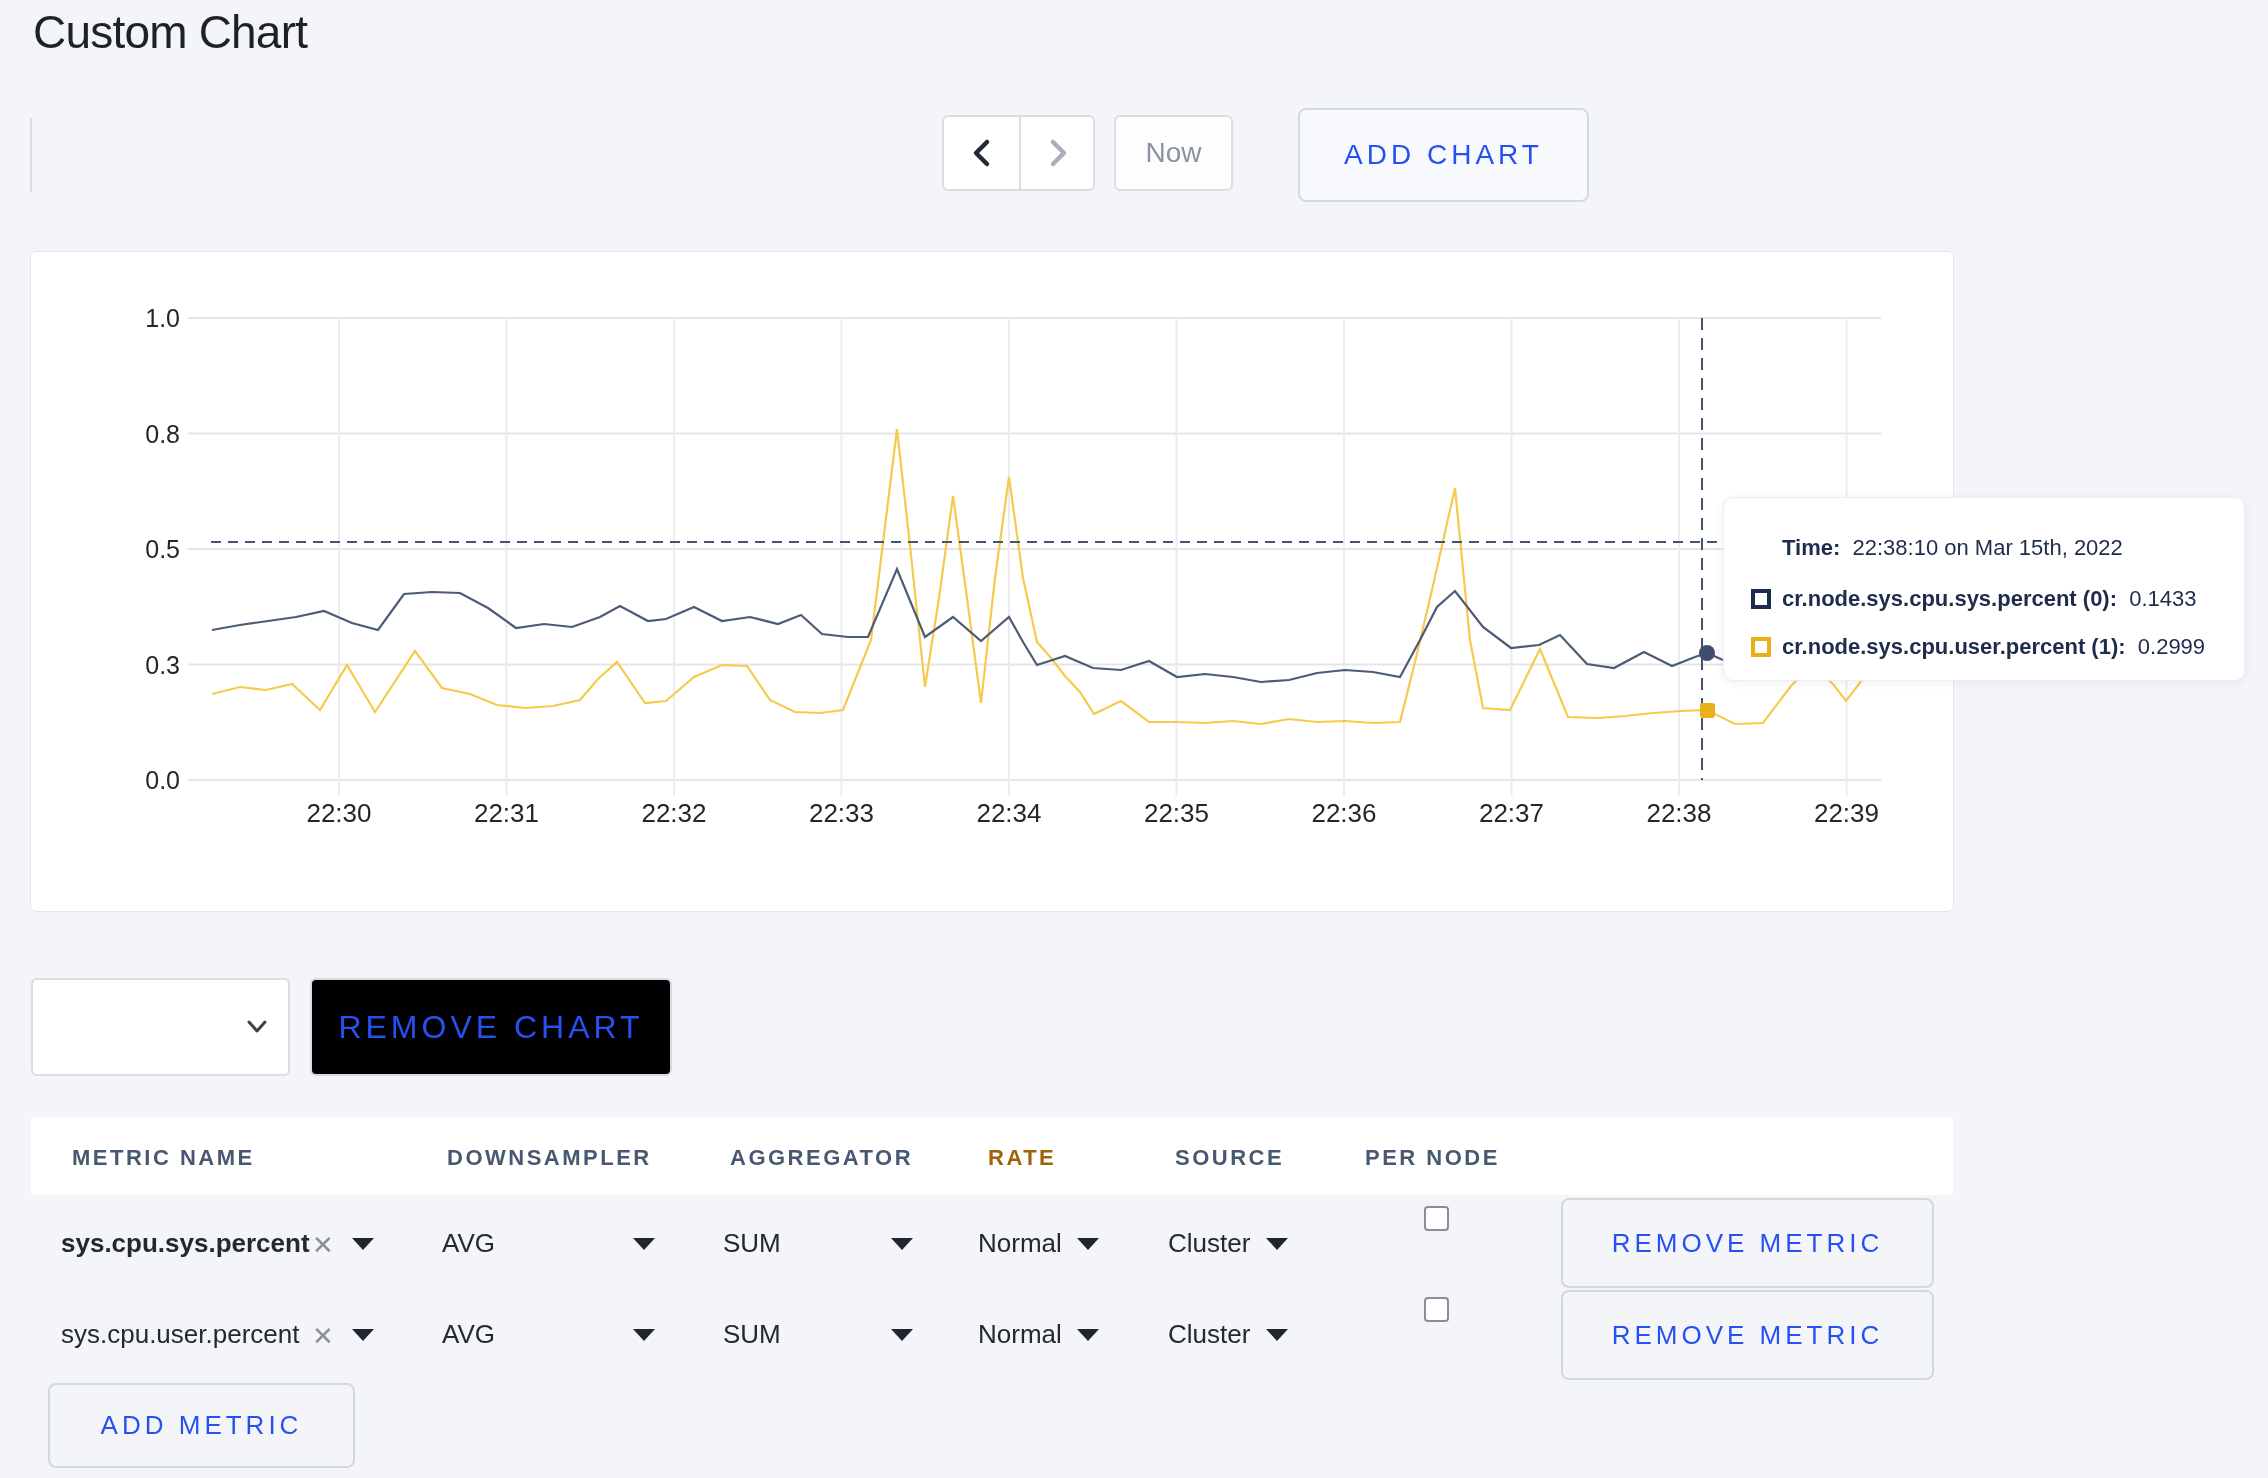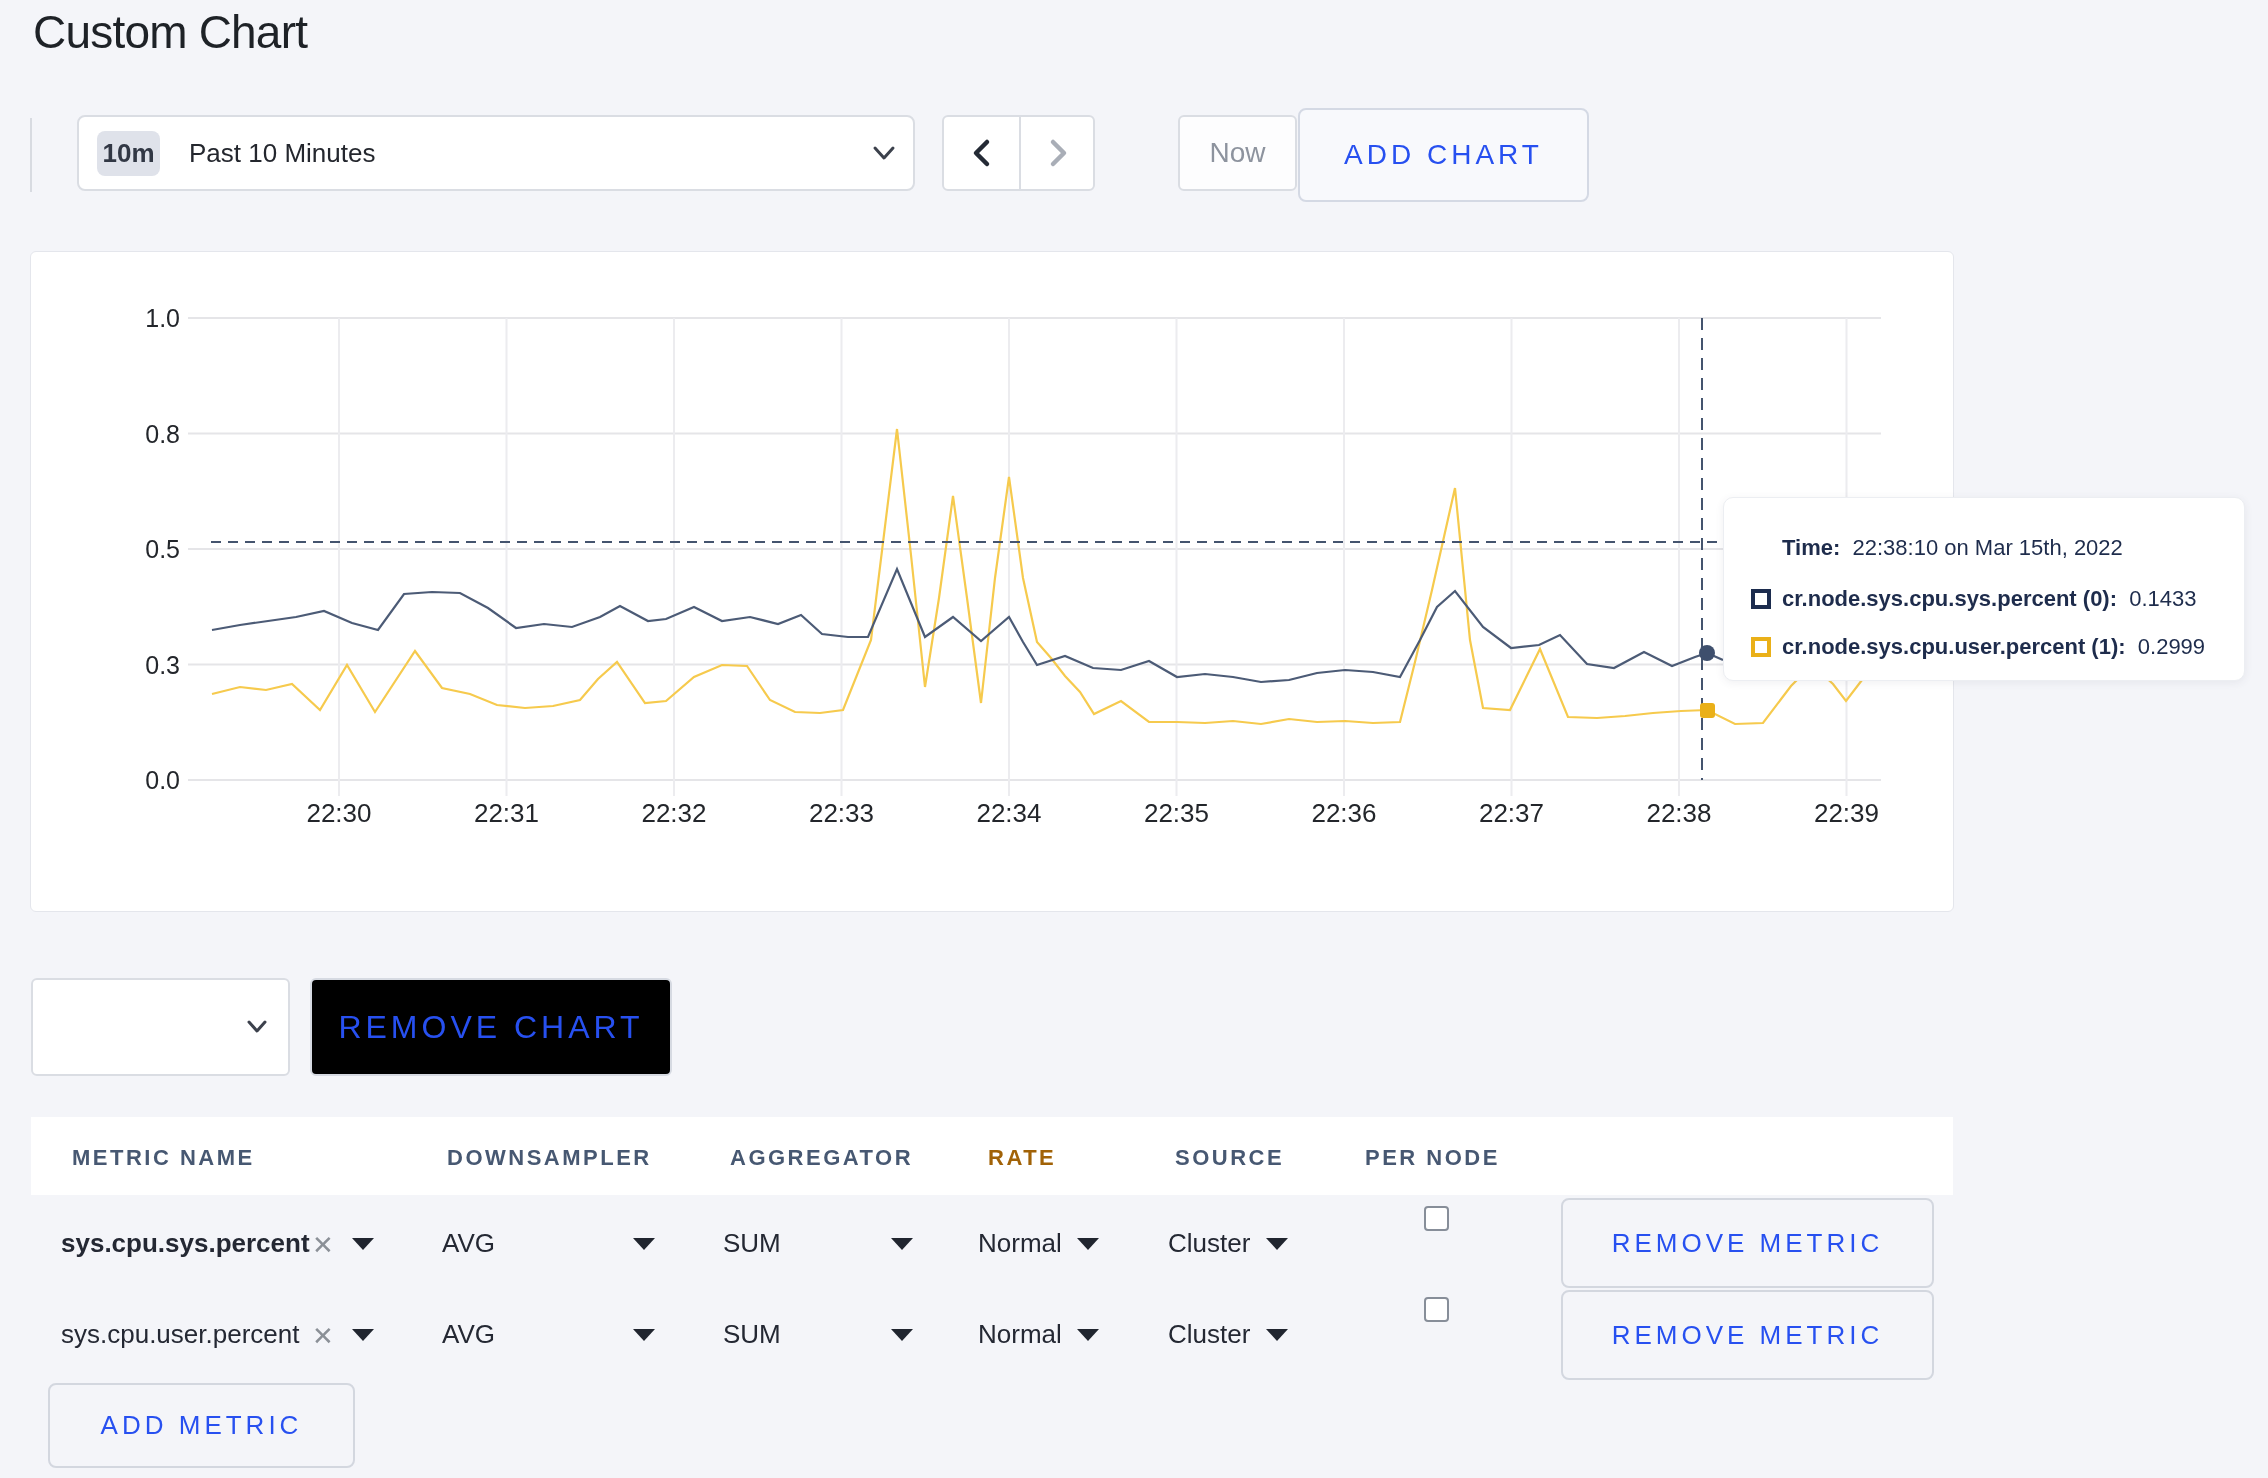--- a/index.html
+++ b/index.html
@@ -9,39 +9,32 @@
   .whitebtn { background:#fff; }
 </style>
 </head>
 <body>
 <div id="page">
 
   <div class="abs" style="left:33px; top:5px; font-size:46px; letter-spacing:-0.8px; color:#1e2227;">Custom Chart</div>
 
   <div class="abs" style="left:30px; top:118px; width:2px; height:74px; background:#d8dbe1;"></div>
 
-  <div class="abs" style="left:77px; top:115px; width:838px; height:76px; background:#fff; border:2px solid #dadde3; border-radius:8px;">
-    <div class="abs" style="left:18px; top:14px; width:63px; height:45px; background:#dfe2ea; border-radius:8px; display:flex; align-items:center; justify-content:center; font-size:26px; font-weight:bold; color:#323845;">10m</div>
-    <div class="abs" style="left:110px; top:0; height:72px; display:flex; align-items:center; font-size:26px; color:#24272e;">Past 10 Minutes</div>
-    <svg class="abs" style="left:790px; top:24px;" width="30" height="24" viewBox="0 0 30 24">
-        <polyline points="6,7 15,17 24,7" fill="none" stroke="#3c414c" stroke-width="3" stroke-linecap="round" stroke-linejoin="round"></polyline>
-      </svg>
-  </div>
 
   <div class="abs whitebtn" style="left:942px; top:115px; width:153px; height:76px; border:2px solid #dadde3; border-radius:6px;">
     <div class="abs" style="left:75px; top:0; width:2px; height:72px; background:#dadde3;"></div>
     <svg class="abs" style="left:24px; top:21px;" width="28" height="30" viewBox="0 0 28 30">
         <polyline points="19,4 8,15 19,26" fill="none" stroke="#242a35" stroke-width="4.5" stroke-linecap="round" stroke-linejoin="round"></polyline>
       </svg>
     <svg class="abs" style="left:100px; top:21px;" width="28" height="30" viewBox="0 0 28 30">
         <polyline points="9,4 20,15 9,26" fill="none" stroke="#a9aeb7" stroke-width="4.5" stroke-linecap="round" stroke-linejoin="round"></polyline>
       </svg>
   </div>
 
-  <div class="abs" style="left:1178px; top:115px; width:119px; height:76px; background:#fdfdfe; border:2px solid #dadde3; border-radius:6px; display:flex; align-items:center; justify-content:center; font-size:28px; color:#8d939e;">Now</div>
+  <div class="abs" style="left:1114px; top:115px; width:119px; height:76px; background:#fdfdfe; border:2px solid #dadde3; border-radius:6px; display:flex; align-items:center; justify-content:center; font-size:28px; color:#8d939e;">Now</div>
 
   <div class="abs" style="left:1298px; top:108px; width:291px; height:94px; background:#f8f9fc; border:2px solid #d4d9e4; border-radius:8px; display:flex; align-items:center; justify-content:center; font-size:28px; letter-spacing:4px; color:#2750f0; font-weight:500;">ADD&nbsp;CHART</div>
 
   <div class="abs" style="left:30px; top:251px; width:1924px; height:661px; background:#fff; border:1px solid #e4e6ec; border-radius:6px;"></div>
 
   <svg class="abs" style="left:30px; top:251px;" width="1924" height="661" viewBox="30 251 1924 661">
 
     <g stroke="#e5e5e8" stroke-width="2">
       <line x1="188" y1="318" x2="1881" y2="318"></line>
       <line x1="188" y1="433.5" x2="1881" y2="433.5"></line>

